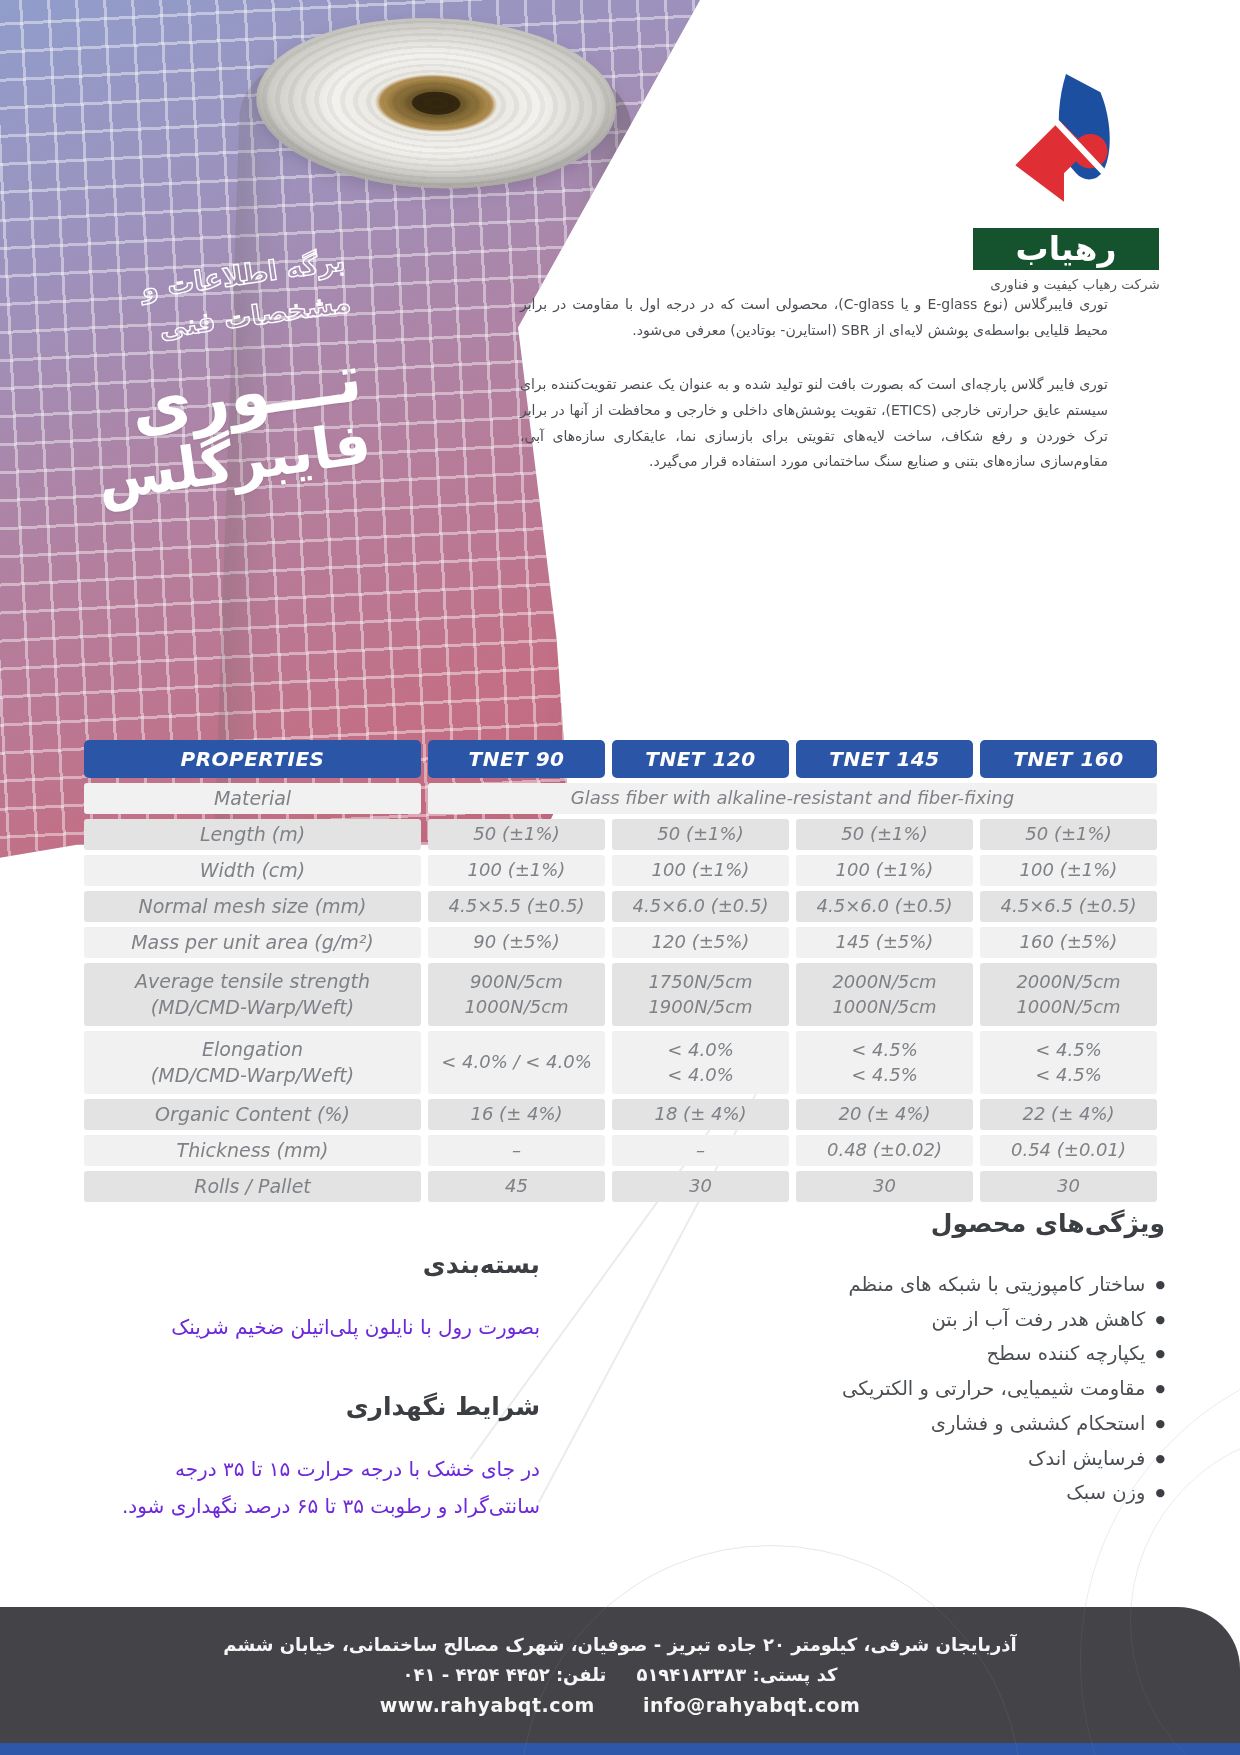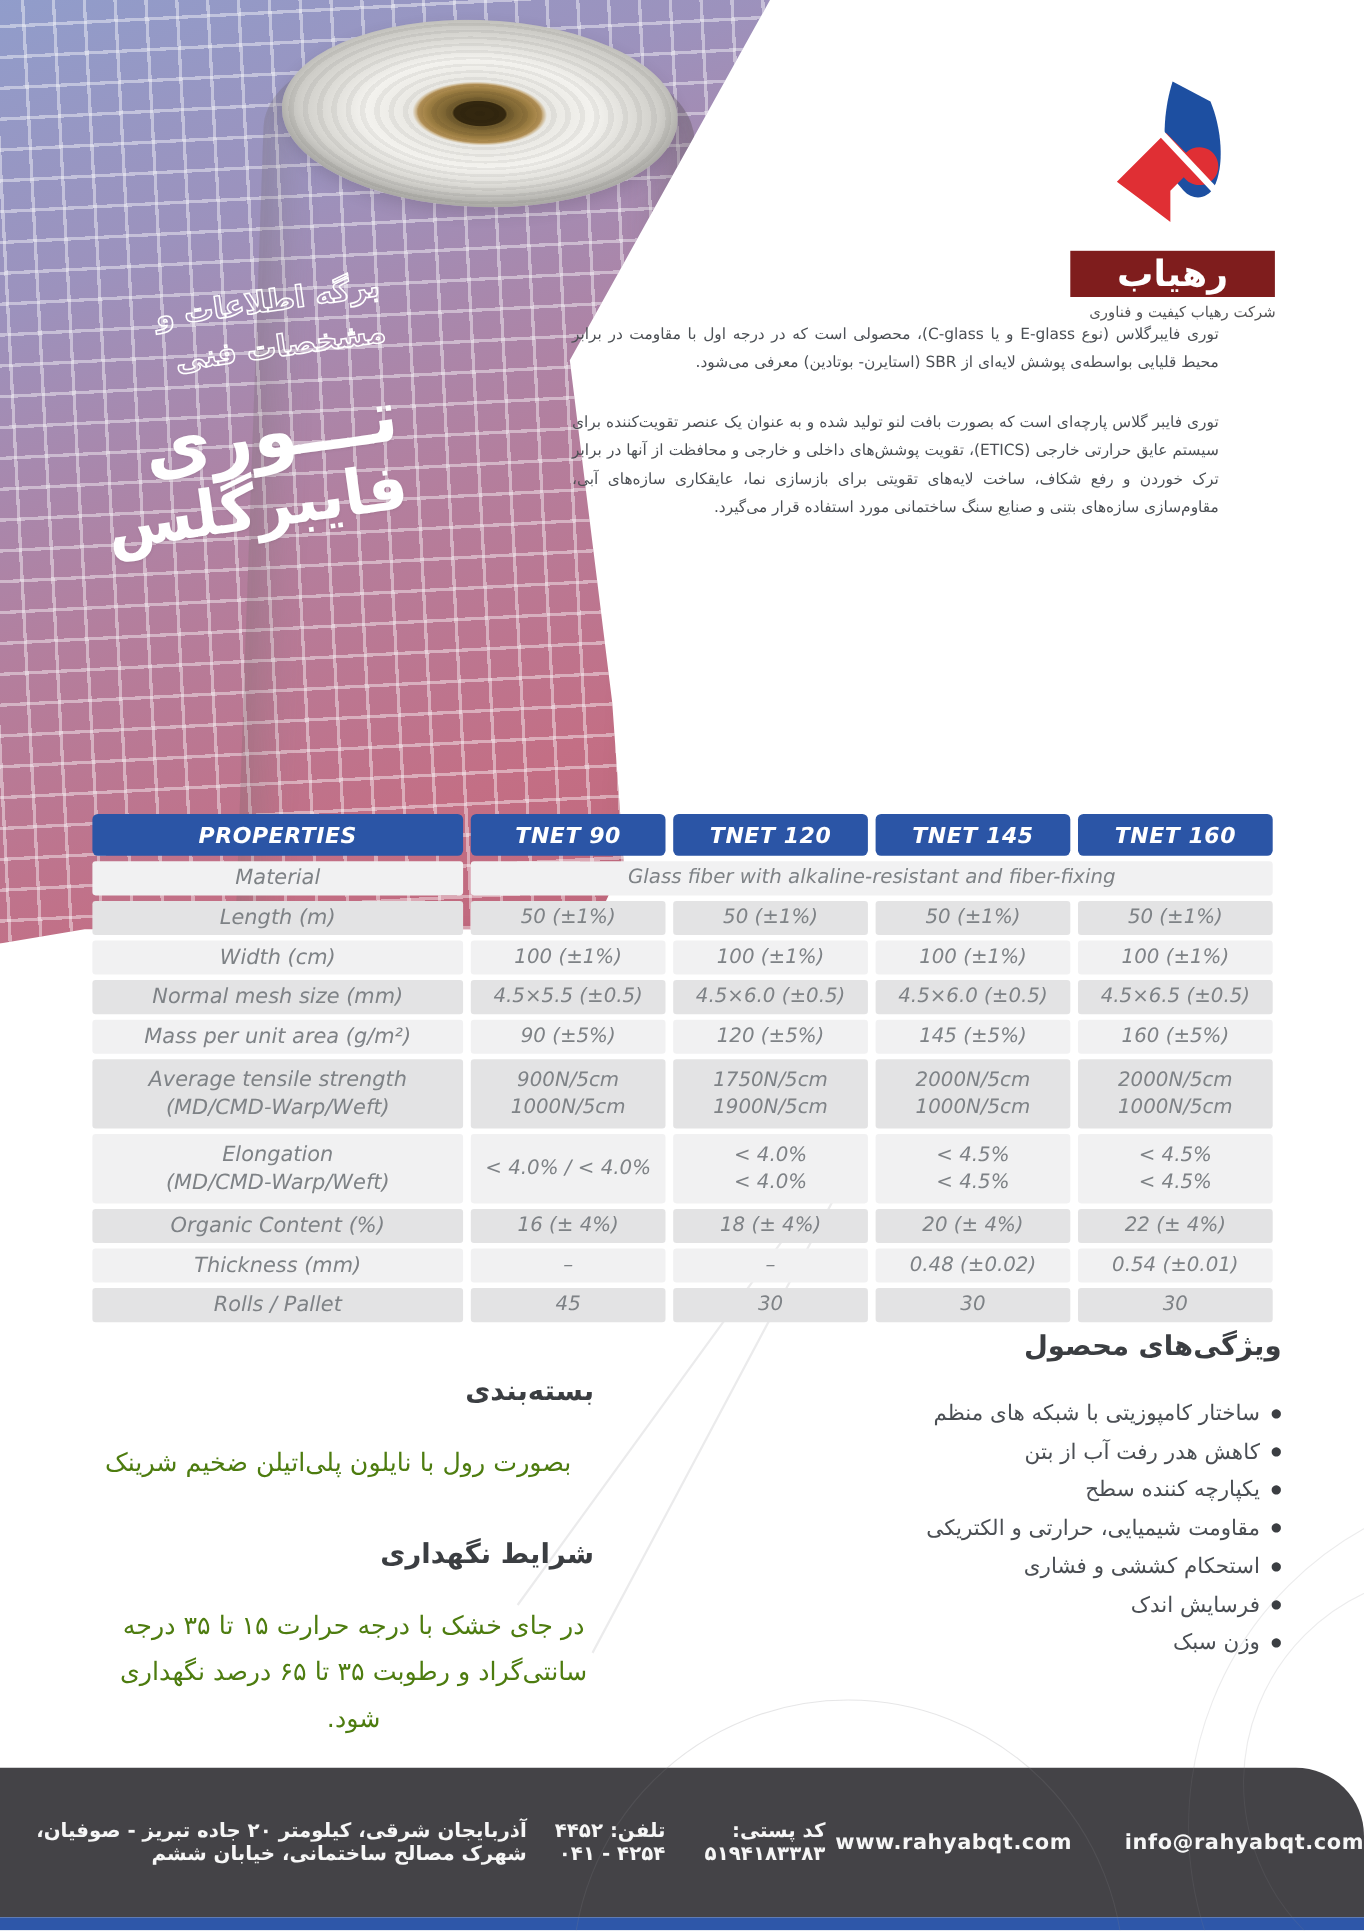--- a/index.html
+++ b/index.html
@@ -32,21 +32,21 @@
   .hero{position:absolute;left:28px;top:262px;width:332px;z-index:2;transform:rotate(-8deg);
         direction:rtl;text-align:right;color:#fff;}
   .hero-outline{font-size:27px;font-weight:700;line-height:1.55;letter-spacing:1px;
         color:rgba(255,255,255,.06);-webkit-text-stroke:1.4px #ffffff;}
   .hero-title-1{font-size:66px;font-weight:800;line-height:1;margin-top:22px;text-shadow:0 1px 2px rgba(120,90,110,.25);}
   .hero-title-2{font-size:57px;font-weight:800;line-height:1.15;text-shadow:0 1px 2px rgba(120,90,110,.25);}
 
   
   .logo-mark{position:absolute;left:1002px;top:72px;width:128px;height:152px;z-index:2;}
   .logo-name-box{position:absolute;left:973px;top:228px;width:186px;height:42px;z-index:2;
-      background:#7f1d1d;color:#fff;font-size:33px;font-weight:700;text-align:center;
+      background:#14532d;color:#fff;font-size:33px;font-weight:700;text-align:center;
       line-height:42px;direction:rtl;}
   .logo-tagline{position:absolute;left:950px;top:276px;width:250px;z-index:2;text-align:center;
       font-size:13.5px;color:#55555 7;color:#565658;direction:rtl;}
 
   
   .intro{position:absolute;left:520px;top:292px;width:588px;z-index:2;direction:rtl;
          text-align:justify;font-size:14px;line-height:1.85;color:#4b4f54;}
   .intro p{margin:0;}
   .intro p + p{margin-top:28px;}
 
@@ -59,41 +59,41 @@
       font-size:18px;color:#7e8286;border-radius:3px;white-space:pre-line;line-height:1.35;padding:1px 4px;box-sizing:border-box;}
   .lbl{font-size:19px;}
   .bg-a{background:#f1f1f2;}
   .bg-b{background:#e3e3e4;}
   .h1x{min-height:31px;}
   .h2x{min-height:63px;}
   .merge{grid-column:2/6;}
 
   
   .sec-h{font-size:25px;font-weight:800;color:#3b3e42;direction:rtl;text-align:right;}
-  .sec-b{font-size:23px;color:#4d7c0f;direction:rtl;text-align:center;line-height:1.85;}
+  .sec-b{font-size:20px;color:#6d28d9;direction:rtl;text-align:right;line-height:1.85;}
   .packaging{position:absolute;left:75px;top:1250px;width:465px;z-index:3;}
   .packaging .sec-b{margin-top:30px;}
   .storage-h{margin-top:46px;}
   .features{position:absolute;left:660px;top:1209px;width:505px;z-index:3;}
   .features ul{list-style:none;margin:30px 0 0 0;padding:0;direction:rtl;}
   .features li{font-size:19.5px;color:#4b4f54;line-height:1.78;text-align:right;}
   .features li .dot{display:inline-block;font-size:11px;color:#3b3e42;margin-left:10px;transform:translateY(-3px);}
 
   
   .decor-line{position:absolute;width:1.5px;background:#ebebec;z-index:2;}
   .dl1{height:430px;left:596px;top:1070px;transform:rotate(36deg);}
   .dl2{height:470px;left:648px;top:1060px;transform:rotate(28deg);}
   .decor-circle{position:absolute;border-radius:50%;z-index:5;border:1.5px solid rgba(130,130,136,.16);}
   .dc1{width:620px;height:620px;left:1080px;top:1350px;}
   .dc2{width:500px;height:500px;left:520px;top:1545px;border-color:rgba(130,130,136,.20);}
   .dc3{width:380px;height:380px;left:1130px;top:1430px;}
 
   
   .footer{position:absolute;left:0;top:1607px;width:1240px;height:136px;background:#444347;z-index:4;
-      border-top-right-radius:62px;color:#f6f6f6;display:flex;flex-direction:row;
+      border-top-right-radius:62px;color:#f6f6f6;display:flex;flex-direction:column;
       align-items:center;justify-content:center;gap:9px;}
   .f-line1{font-size:18px;font-weight:700;direction:rtl;}
   .f-line2{font-size:18px;font-weight:700;direction:rtl;display:flex;gap:30px;}
   .f-line3{font-size:19px;font-weight:700;letter-spacing:.5px;display:flex;gap:48px;direction:ltr;}
   .f-line3 a{color:#f6f6f6;text-decoration:none;}
   .bottom-strip{position:absolute;left:0;top:1743px;width:1240px;height:12px;background:#2e57a9;z-index:4;}
 </style>
 </head>
 <body>
 

